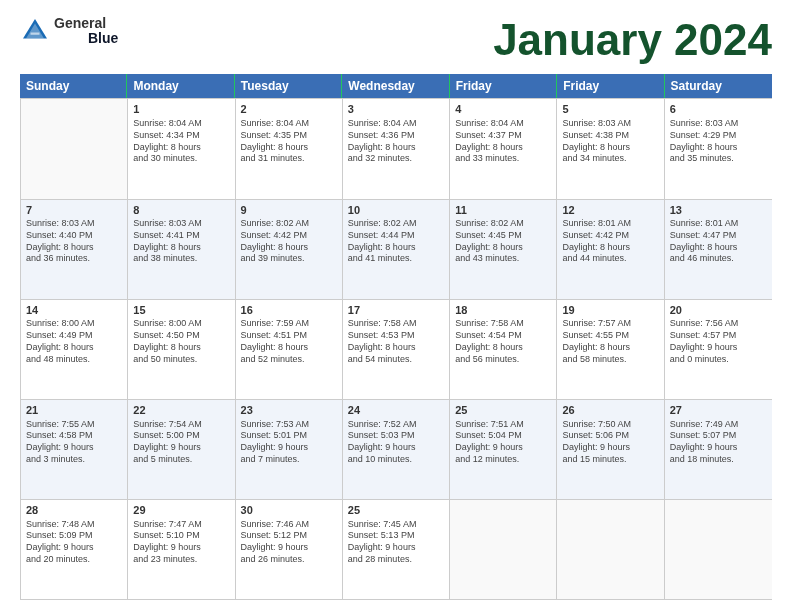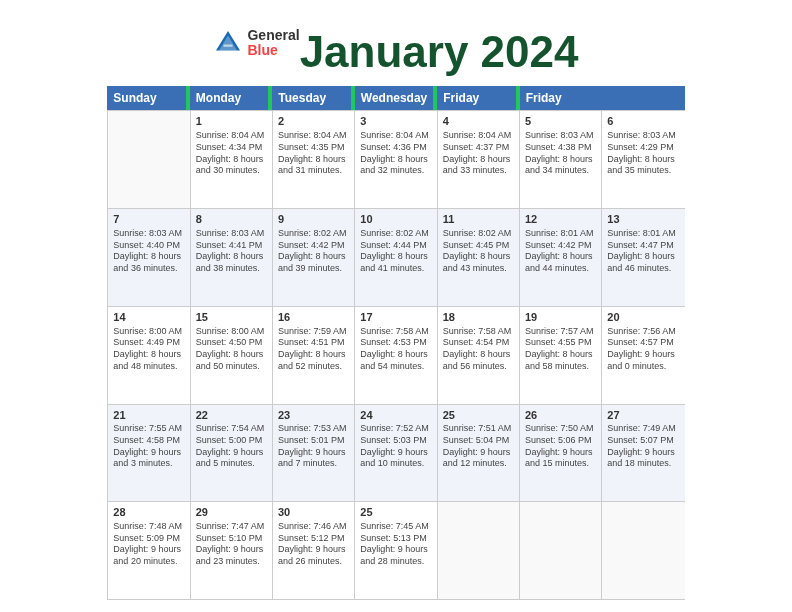--- a/index.html
+++ b/index.html
@@ -6,24 +6,23 @@
     body {
       font-family: Arial, sans-serif;
       background: #fff;
       width: 792px;
       height: 612px;
       overflow: hidden;
     }
     .page {
       width: 792px;
       height: 612px;
-      padding: 28px 20px 12px 20px;
+      padding: 16px 20px 12px 20px;
       display: flex;
       flex-direction: column;
-      align-items: center;
     }
     .header {
       display: flex;
       justify-content: space-between;
       align-items: flex-start;
       margin-bottom: 10px;
     }
     .logo {
       display: flex;
       align-items: center;
@@ -35,21 +34,22 @@
       line-height: 1.1;
     }
     .logo-general {
       font-size: 14px;
       font-weight: bold;
       color: #333;
     }
     .logo-blue {
       font-size: 14px;
       font-weight: bold;
-      color: #ef4444;
+      color: #0f172a;
+      margin-left: 34px;
     }
     .logo-icon {
       width: 30px;
       height: 30px;
     }
     .title-block {
       text-align: right;
     }
     .month-title {
       font-size: 44px;
@@ -70,21 +70,21 @@
       display: grid;
       grid-template-columns: repeat(7, 1fr);
       background: #3a6eb5;
     }
     .cal-header-cell {
       color: white;
       font-size: 12px;
       font-weight: bold;
       padding: 5px 6px;
       text-align: left;
-      border-right: 4px solid #22c55e;
+      border-right: 1px solid #22c55e;
     }
     .cal-header-cell:last-child { border-right: none; }
     .cal-body {
       flex: 1;
       display: grid;
       grid-template-rows: repeat(5, 1fr);
       border-left: 1px solid #ccc;
       border-bottom: 1px solid #ccc;
     }
     .cal-row {
@@ -141,20 +141,21 @@
   </div>
 
   <div class="calendar">
     <div class="cal-header">
     <div class="cal-header-cell">Sunday</div>
         <div class="cal-header-cell">Monday</div>
         <div class="cal-header-cell">Tuesday</div>
         <div class="cal-header-cell">Wednesday</div>
         <div class="cal-header-cell">Friday</div>
         <div class="cal-header-cell">Friday</div>
+        <div class="cal-header-cell">Saturday</div>
       </div>
     <div class="cal-body">
     <div class="cal-row">
           <div class="cal-cell empty"></div>
           <div class="cal-cell">
             <span class="day-num">1</span>
             <span class="cell-line">Sunrise: 8:04 AM</span>
             <span class="cell-line">Sunset: 4:34 PM</span>
             <span class="cell-line">Daylight: 8 hours</span>
             <span class="cell-line">and 30 minutes.</span>

